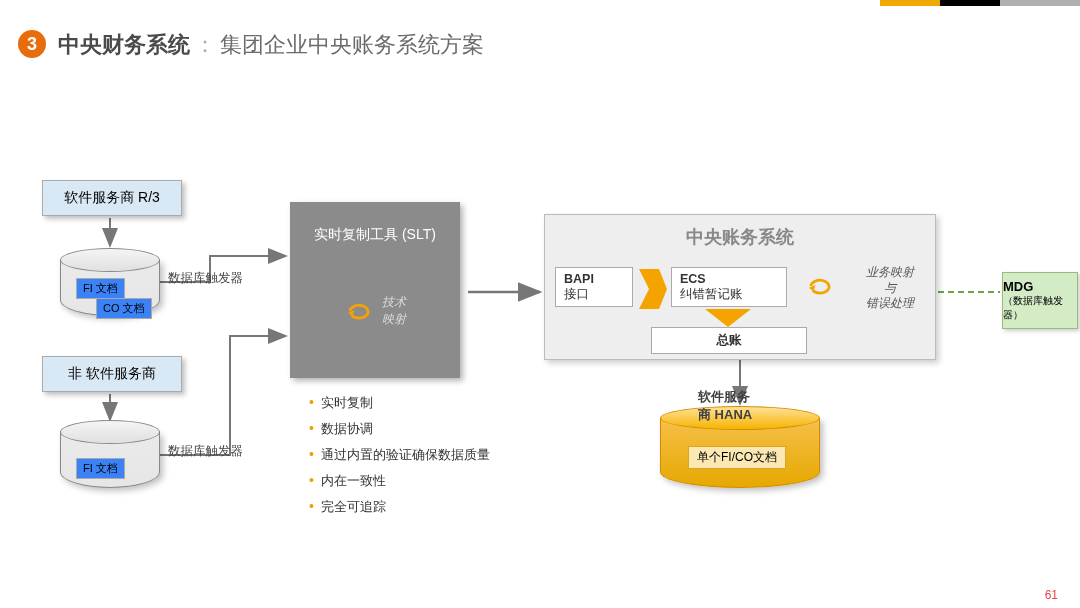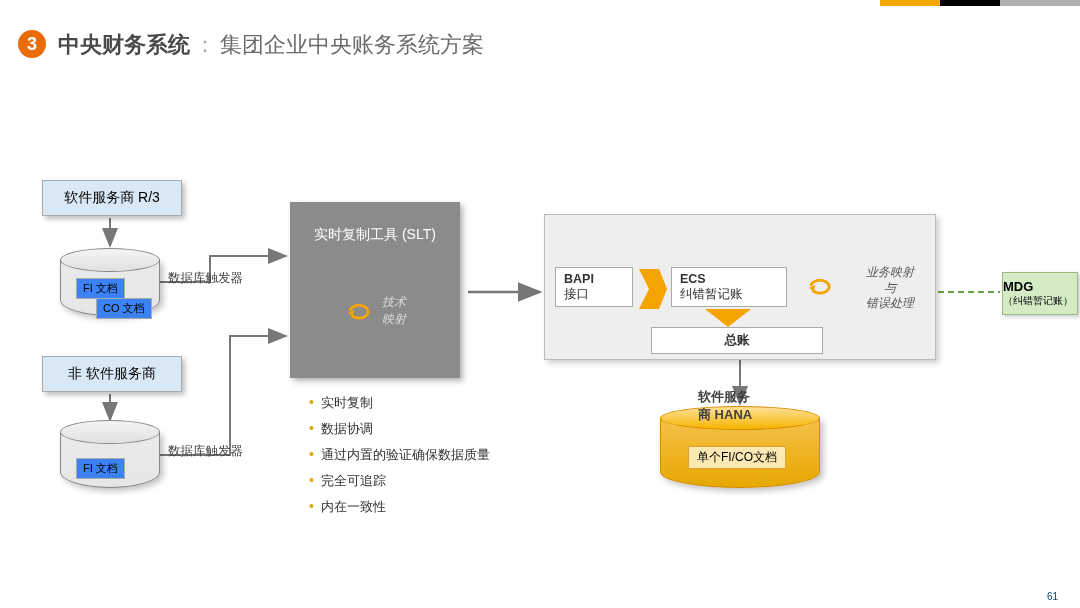--- a/index.html
+++ b/index.html
@@ -20,21 +20,21 @@
     width: 28px; height: 28px; border-radius: 50%;
     background: #e86c0a; color: #fff; font-weight: 700;
     display: flex; align-items: center; justify-content: center;
     font-size: 18px;
   }
   .title-row { position: absolute; top: 30px; left: 58px; font-size: 22px; color: #333; }
   .title-strong { font-weight: 700; color: #4a4a4a; font-family: Liberation Mono, monospace; }
   .title-sep { color: #aaa; margin: 0 4px; }
   .title-rest { font-weight: 400; color: #6b6b6b; }
 
-  .page-num { position: absolute; bottom: 6px; right: 22px; color: #0c4a6e; font-size: 10px; }
+  .page-num { position: absolute; bottom: 6px; right: 22px; color: #ef4444; font-size: 12px; }
 
   
   .blue-box {
     background: #d9e8f5; border: 1px solid #aaa;
     box-shadow: 3px 3px 5px rgba(0,0,0,.25);
     padding: 8px 10px; text-align: center; font-size: 14px;
   }
   .gray-panel {
     background: #8b8b8b; color: #fff;
     box-shadow: 3px 3px 6px rgba(0,0,0,.3);
@@ -169,25 +169,26 @@
       </span>
       <span style="font-style:italic;font-size:12px;color:#ddd;white-space:pre;text-align:center">技术
 映射</span>
     </div>
   </div>
 
   <ul class="bullets" style="top:266px;left:292px">
     <li>实时复制</li>
     <li>数据协调</li>
     <li>通过内置的验证确保数据质量</li>
+    <li>内在一致性</li>
     <li>完全可追踪</li>
-    <li>内在一致性</li>
   </ul>
 
   <div class="light-panel pos" style="top:94px;left:544px;width:392px;height:146px">
+    <div style="text-align:center;font-size:18px;color:#888;font-weight:600;padding:10px 0 6px">中央账务系统</div>
 
     <div class="white-box pos" style="top:52px;left:10px;width:78px;height:40px">
       <div style="font-weight:700">BAPI</div>
       <div>接口</div>
     </div>
 
     <div class="pos" style="top:54px;left:94px">
       <svg width="28" height="40" viewBox="0 0 28 40">
           <path d="M0 0 L20 0 L28 20 L20 40 L0 40 L10 20 Z" fill="#f5a300"></path>
         </svg>
@@ -197,21 +198,21 @@
       <div style="font-weight:700">ECS</div>
       <div>纠错暂记账</div>
     </div>
 
     <div class="pos" style="top:94px;left:160px">
       <svg width="46" height="18" viewBox="0 0 46 18">
           <path d="M0 0 L46 0 L23 18 Z" fill="#f5a300"></path>
         </svg>
     </div>
 
-    <div class="white-box pos" style="top:112px;left:106px;width:172px;text-align:center;font-weight:600">总账</div>
+    <div class="white-box pos" style="top:112px;left:106px;width:156px;text-align:center;font-weight:600">总账</div>
 
     <span class="cycle-icon pos" style="top:60px;left:260px">
       <svg viewBox="0 0 32 24">
           <path d="M6 12a10 7 0 1 1 2 5" fill="none" stroke="#f5a300" stroke-width="3"></path>
           <path d="M4 14 L9 18 L11 11 Z" fill="#f5a300"></path>
         </svg>
     </span>
 
     <div class="pos italic-gray" style="top:50px;left:304px;width:82px;line-height:1.3">
       <div>业务映射</div>
@@ -224,18 +225,18 @@
     <div class="db-body">
         <div class="db-top"></div>
       </div>
     <div class="pos" style="top:-30px;left:38px;font-size:13px;font-weight:700;color:#404040;white-space:pre;text-align:left">软件服务
 商 HANA</div>
     <div class="db-tag-orange" style="top:28px;left:28px">单个FI/CO文档</div>
   </div>
 
   <div class="green-box pos" style="top:152px;left:1002px;width:76px">
     <div style="font-weight:700;font-size:13px">MDG</div>
-    <div style="font-size:10px">（纠错暂记账）</div>
+    <div style="font-size:10px">（数据库触发器）</div>
   </div>
 
 </div>
 
 <div class="page-num">61</div>
 
 </body></html>

